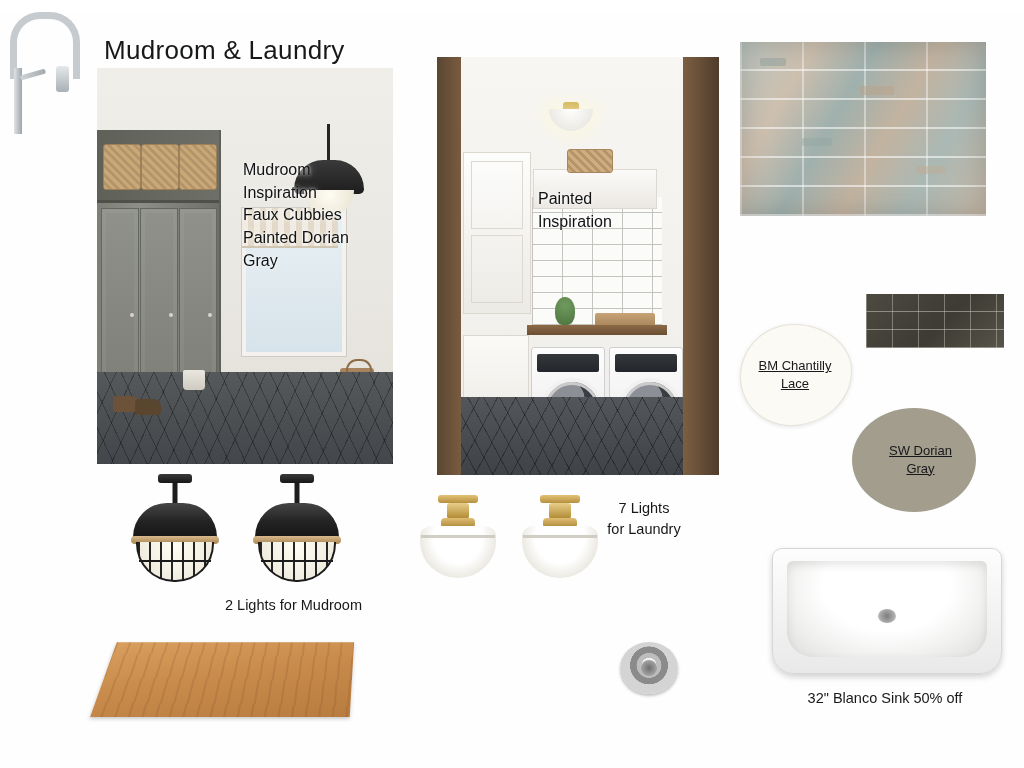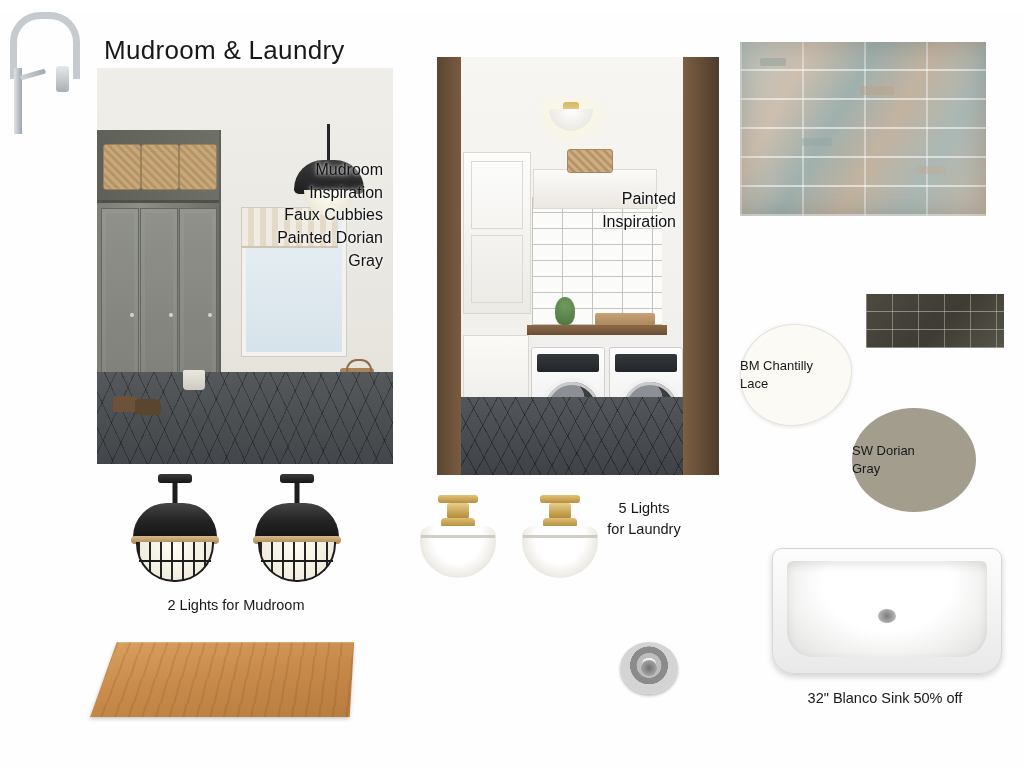--- a/index.html
+++ b/index.html
@@ -27,21 +27,21 @@
   .caption {
     position: absolute;
     text-align: center;
     font-size: 14.5px;
     line-height: 1.45;
     color: #17181a;
     white-space: pre-line;
   }
   .overlay-text {
     position: absolute;
-    text-align: right;
+    text-align: left;
     font-size: 16px;
     line-height: 1.42;
     color: #111214;
     white-space: pre-line;
     text-shadow: 0 0 3px rgba(255,255,255,.85), 0 0 7px rgba(255,255,255,.7);
   }
 
   
   .title {
     position: absolute;
@@ -286,25 +286,26 @@
     border-radius: 48% 52% 55% 45% / 52% 46% 54% 48%;
     box-shadow: 0 1px 4px rgba(0,0,0,.10);
   }
   .paint-blob-gray {
     left: 852px; top: 396px; width: 124px; height: 104px;
     background: #a39d8e;
     border-radius: 50%;
   }
   .blob-label {
     position: absolute;
-    text-align: left;
+    text-align: center;
     font-size: 13px;
     line-height: 1.35;
     color: #17181a;
     white-space: pre-line;
+    text-decoration: underline;
   }
 
   
   .pend { position: absolute; }
   .pend .canopy {
     position: absolute; left: 50%; transform: translateX(-50%);
     top: 0; width: 34px; height: 9px;
     background: linear-gradient(#3a3a3a,#171717); border-radius: 3px;
   }
   .pend .rod {
@@ -554,39 +555,39 @@
 
   <div class="pend" style="left:252px; top:462px; width:90px; height:110px;">
     <div class="canopy"></div>
     <div class="rod"></div>
     <div class="shade"></div>
     <div class="shade-rim"></div>
     <div class="cage"></div>
     <div class="cage-band"></div>
   </div>
 
-  <div class="caption" style="left:110px; top:583px; width:252px;">2 Lights for Mudroom</div>
+  <div class="caption" style="left:110px; top:583px; width:252px;text-align:right;">2 Lights for Mudroom</div>
 
   <div class="flush" style="left:418px; top:483px; width:80px; height:92px;">
     <div class="plate"></div>
     <div class="neck"></div>
     <div class="fitter"></div>
     <div class="globe"></div>
     <div class="stripe"></div>
   </div>
 
   <div class="flush" style="left:520px; top:483px; width:80px; height:92px;">
     <div class="plate"></div>
     <div class="neck"></div>
     <div class="fitter"></div>
     <div class="globe"></div>
     <div class="stripe"></div>
   </div>
 
-  <div class="caption" style="left:584px; top:486px; width:120px;">5 Lights
+  <div class="caption" style="left:584px; top:486px; width:120px;">7 Lights
 for Laundry</div>
 
   <div class="abs wood-counter"></div>
 
   <div class="abs strainer"></div>
 
   <div class="faucet">
     <div class="arc"></div>
     <div class="column"></div>
     <div class="handle"></div>

